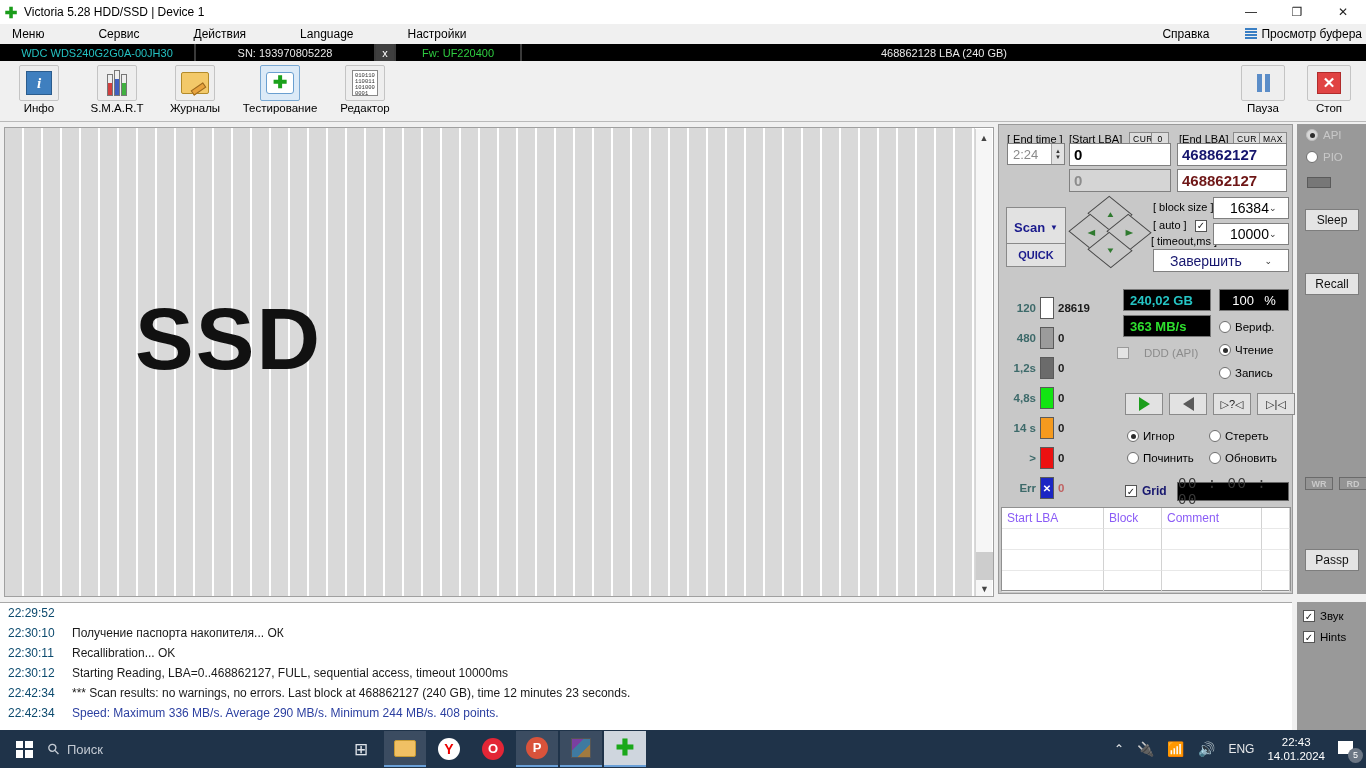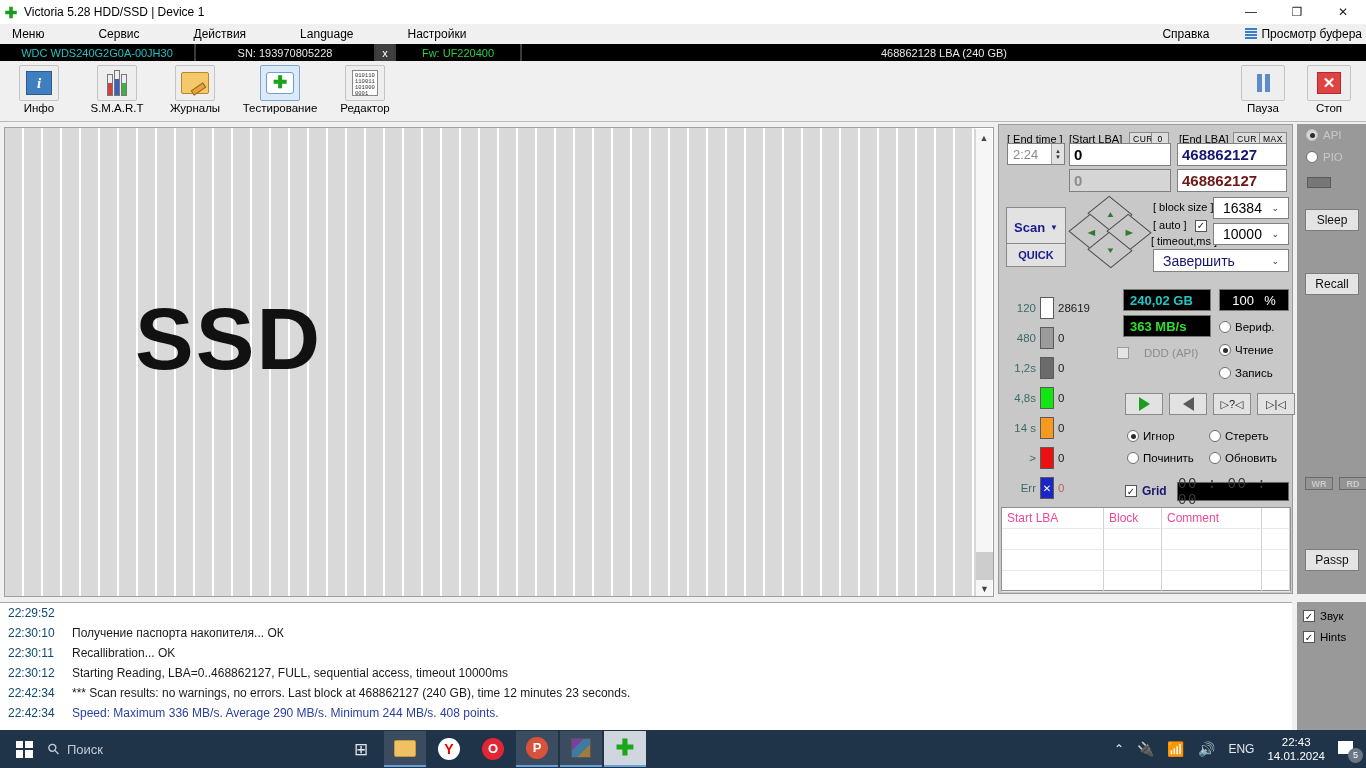--- a/index.html
+++ b/index.html
@@ -94,21 +94,21 @@
   .grp { position: absolute; }
   .lbl-s { font-size: 11px; color: #000; }
   .field { border: 1px solid #808080; background: #fff; height: 23px; display: flex; align-items: center;
            padding: 0 4px; font-size: 15px; font-weight: bold; }
   .tagbox { border: 1px solid #8a8a8a; background: #dcdcdc; font-size: 8.5px; padding: 1px 3px;
             display: inline-block; color: #000; letter-spacing: .5px; }
 
   .btn { border: 1px solid #898989; background: #e2e2e2; font-size: 13px; font-weight: bold;
          color: #1a1a8c; display: flex; align-items: center; justify-content: center; }
   .combo { border: 1px solid #808080; background: #fff; height: 22px; display: flex; align-items: center;
-           justify-content: space-between; padding: 0 9px; font-size: 14px; color: #000; }
+           justify-content: space-between; padding: 0 16px; font-size: 14px; color: #000; }
   .combo .cv { font-size: 14px; }
   .combo .chev { font-size: 9px; color: #333; }
 
   .spin { border: 1px solid #808080; background: #fff; height: 22px; display:flex; align-items:center;
           justify-content: space-between; padding-left:5px; font-size: 13px; color:#8a8a8a;}
   .spin .ar { width: 13px; height: 20px; background:#e2e2e2; border-left:1px solid #a5a5a5;
               display:flex; flex-direction:column; align-items:center; justify-content:center; font-size:6px; color:#333;}
 
   
   .dpad { position: absolute; width: 66px; height: 62px; }
@@ -133,31 +133,31 @@
               display: flex; align-items: center; justify-content: center; font-size: 11px; color: #1a1a1a; }
   .tri-r { width:0;height:0;border-left:11px solid #1c9e1c;border-top:7px solid transparent;border-bottom:7px solid transparent;}
   .tri-l { width:0;height:0;border-right:11px solid #5a5a5a;border-top:7px solid transparent;border-bottom:7px solid transparent;}
 
   .lcd { border: 1px solid #666; background: #000; height: 19px; width: 112px; color: #3a3a3a;
          font-family: "Liberation Mono", monospace; font-size: 14px; letter-spacing: 1.5px;
          display: flex; align-items: center; justify-content: center; }
 
   
   .legend { position: absolute; left: 5px; top: 168px; width: 120px; }
-  .lgrow { display: flex; align-items: center; height: 30px; gap: 4px; }
+  .lgrow { display: flex; align-items: center; height: 30px; gap: 4px; font-weight: bold; }
   .lg-t { width: 32px; text-align: right; font-size: 11.5px; color: #3d6a6a; }
   .lg-sw { width: 14px; height: 22px; border: 1px solid #5a5a5a; }
   .lg-n { font-size: 11.5px; color: #1a1a1a; }
 
   
   .dtable { position: absolute; left: 2px; top: 382px; width: 290px; height: 84px; background: #fff;
             border: 1px solid #909090; }
   .dt-row { display: flex; height: 21px; }
   .dt-c { border-right: 1px solid #d2d2d2; border-bottom: 1px solid #e8e8e8; font-size: 12px;
-          padding-left: 5px; display: flex; align-items: center; color: #ec4899; }
+          padding-left: 5px; display: flex; align-items: center; color: #8b5cf6; }
 
   
   .rail { position: absolute; left: 1297px; top: 128px; width: 69px; height: 470px; background: #999999; }
   .rail .rbtn { border: 1px solid #7d7d7d; background: #e4e4e4; font-size: 12px; color: #111;
                 display: flex; align-items: center; justify-content: center; height: 22px; }
   .rail .rrow { display: flex; align-items: center; gap: 5px; font-size: 11.5px; color: #c8c8c8; }
   .wrrd { width: 28px; height: 13px; border: 1px solid #6a6a6a; background: #949494; color: #c9c9c9;
           font-size: 9px; display: flex; align-items: center; justify-content: center; font-weight: bold;}
 
   

